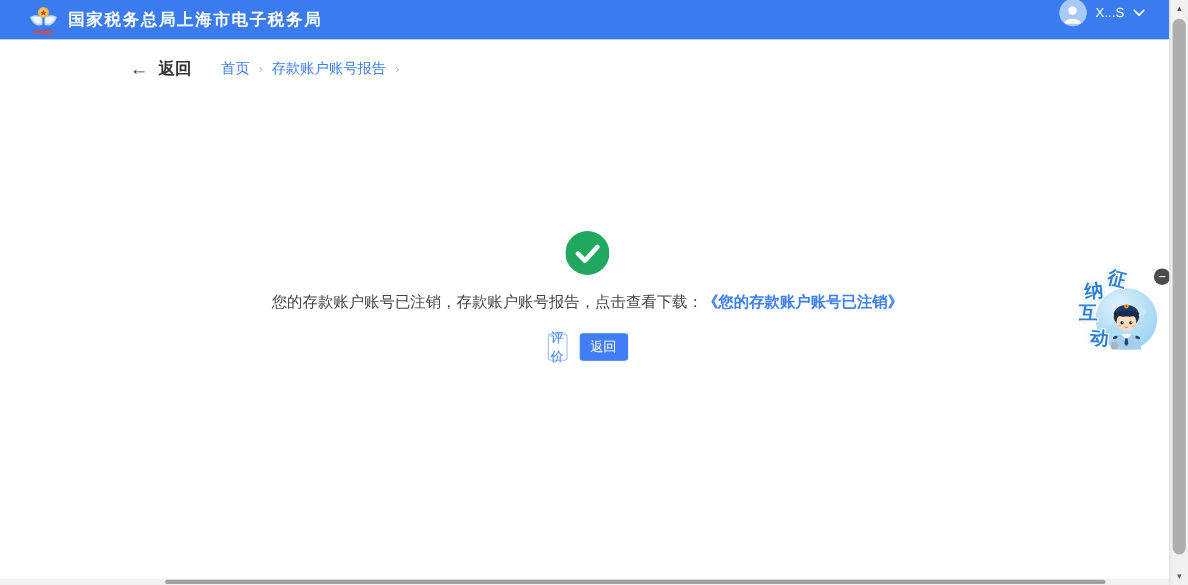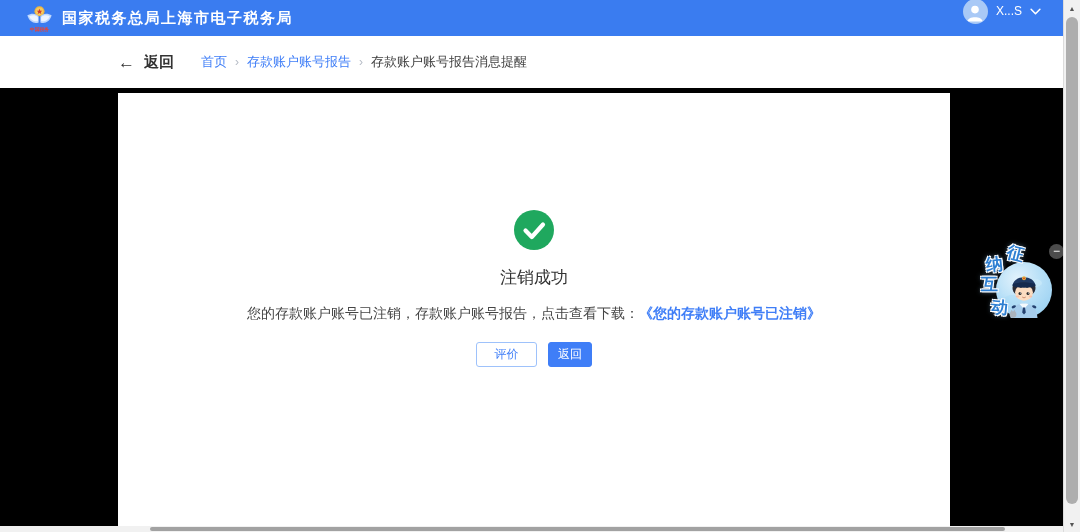--- a/index.html
+++ b/index.html
@@ -1,19 +1,19 @@
 <!DOCTYPE html>
 <html><head>
 <meta charset="utf-8">
 <style>
   * { box-sizing: border-box; }
   body { margin: 0; background: #d8d8d8; }
   .viewport {
     position: relative; width: 1080px; height: 532px; overflow: hidden;
-    background: #000000; font-family: "Liberation Sans", sans-serif;
+    background: #ffffff; font-family: "Liberation Sans", sans-serif;
   }
   
   .topbar { position: absolute; top: 0; left: 0; width: 1063px; height: 36px; background: #3a7cf0; }
   .brand { position: absolute; left: 26px; top: 0; height: 36px; display: flex; align-items: center; gap: 9px; }
   .brand-title { color: #fff; font-size: 15px; font-weight: 700; letter-spacing: 1.5px; }
   .user { position: absolute; right: 22px; top: 0; height: 22px; display: flex; align-items: center; gap: 8px; cursor: pointer; }
   .avatar { width: 25px; height: 25px; border-radius: 50%; background: #a9c9f6; display: flex; align-items: flex-end; justify-content: center; overflow: hidden; }
   .user-name { color: #fff; font-size: 12px; }
   
   .crumb-bar { position: absolute; top: 36px; left: 0; width: 1063px; height: 52px; background: #fff; display: flex; align-items: center; }
@@ -26,21 +26,21 @@
   .crumb-current { color: #404040; }
   
   .content { position: absolute; top: 88px; left: 0; width: 1063px; height: 438px; }
   .card { position: absolute; left: 118px; top: 5px; width: 832px; bottom: 0; background: #fff; text-align: center; }
   .check-icon { margin: 117px auto 0; width: 40px; height: 40px; }
   .result-title { margin: 16px 0 0; font-size: 17px; font-weight: 500; color: #333; }
   .result-message { margin: 16px 0 0; font-size: 14px; color: #454545; }
   .doc-link { color: #3f7ef7; font-weight: 700; text-decoration: none; cursor: pointer; }
   .actions { margin-top: 19px; display: flex; justify-content: center; gap: 11px; }
   .btn { height: 25px; border-radius: 3px; font-size: 12px; font-family: inherit; cursor: pointer; display: flex; align-items: center; justify-content: center; }
-  .btn-ghost { width: 61px; border: 1px solid #9ec2fb; background: #fff; color: #3f7ef7; }
+  .btn-ghost { width: 18px; border: 1px solid #9ec2fb; background: #fff; color: #3f7ef7; }
   .btn-solid { width: 44px; border: 1px solid #3f7ef7; background: #3f7ef7; color: #fff; }
   
   .assistant { position: absolute; left: 978px; top: 239px; width: 87px; height: 94px; z-index: 5; cursor: pointer; }
   .minimize-button { position: absolute; left: 71px; top: 5px; width: 15px; height: 15px; border-radius: 50%; background: #4c4c4c; color: #fff; border: 0; padding: 0; font-size: 12px; line-height: 13px; text-align: center; cursor: pointer; }
   .mascot-circle { position: absolute; left: 18px; top: 23px; width: 56px; height: 56px; border-radius: 50%;
     background: radial-gradient(circle at 38% 30%, #e2f2fc 0%, #b8e0f7 45%, #8fcbf0 100%); }
   .ch { position: absolute; font-size: 17px; font-weight: 700; color: #2e7fd2;
     text-shadow: -1px -1px 0 #fff, 1px -1px 0 #fff, -1px 1px 0 #fff, 1px 1px 0 #fff, 0 0 5px rgba(150,205,255,.95); }
   .ch-0 { left: 29px; top: 3px; transform: rotate(14deg); }
   .ch-1 { left: 8px; top: 14px; transform: rotate(-6deg); }
@@ -90,33 +90,31 @@
   <div class="crumb-bar">
     <button class="back-button">
       <span class="back-arrow">←</span>
       <span class="back-label">返回</span>
     </button>
     <nav class="crumbs">
       <a class="crumb-link">首页</a>
       <span class="crumb-sep">›</span>
       <a class="crumb-link">存款账户账号报告</a>
       <span class="crumb-sep">›</span>
-      <span class="crumb-current">存款账户账号报告消息提醒</span>
     </nav>
   </div>
 
   <main class="content">
     <section class="card">
       <div class="check-icon">
         <svg viewBox="0 0 40 40" width="40" height="40">
           <circle cx="20" cy="20" r="20" fill="#1fa85e"></circle>
           <path d="M11.5,20.5 L17.8,27 L29,14.5" fill="none" stroke="#fff" stroke-width="4.2" stroke-linecap="round" stroke-linejoin="round"></path>
         </svg>
       </div>
-      <h2 class="result-title">注销成功</h2>
       <p class="result-message"><span>您的存款账户账号已注销，存款账户账号报告，点击查看下载：</span><a class="doc-link">《您的存款账户账号已注销》</a></p>
       <div class="actions">
         <button class="btn btn-ghost">评价</button>
         <button class="btn btn-solid">返回</button>
       </div>
     </section>
   </main>
 
   <aside class="assistant">
     <button class="minimize-button">−</button>

